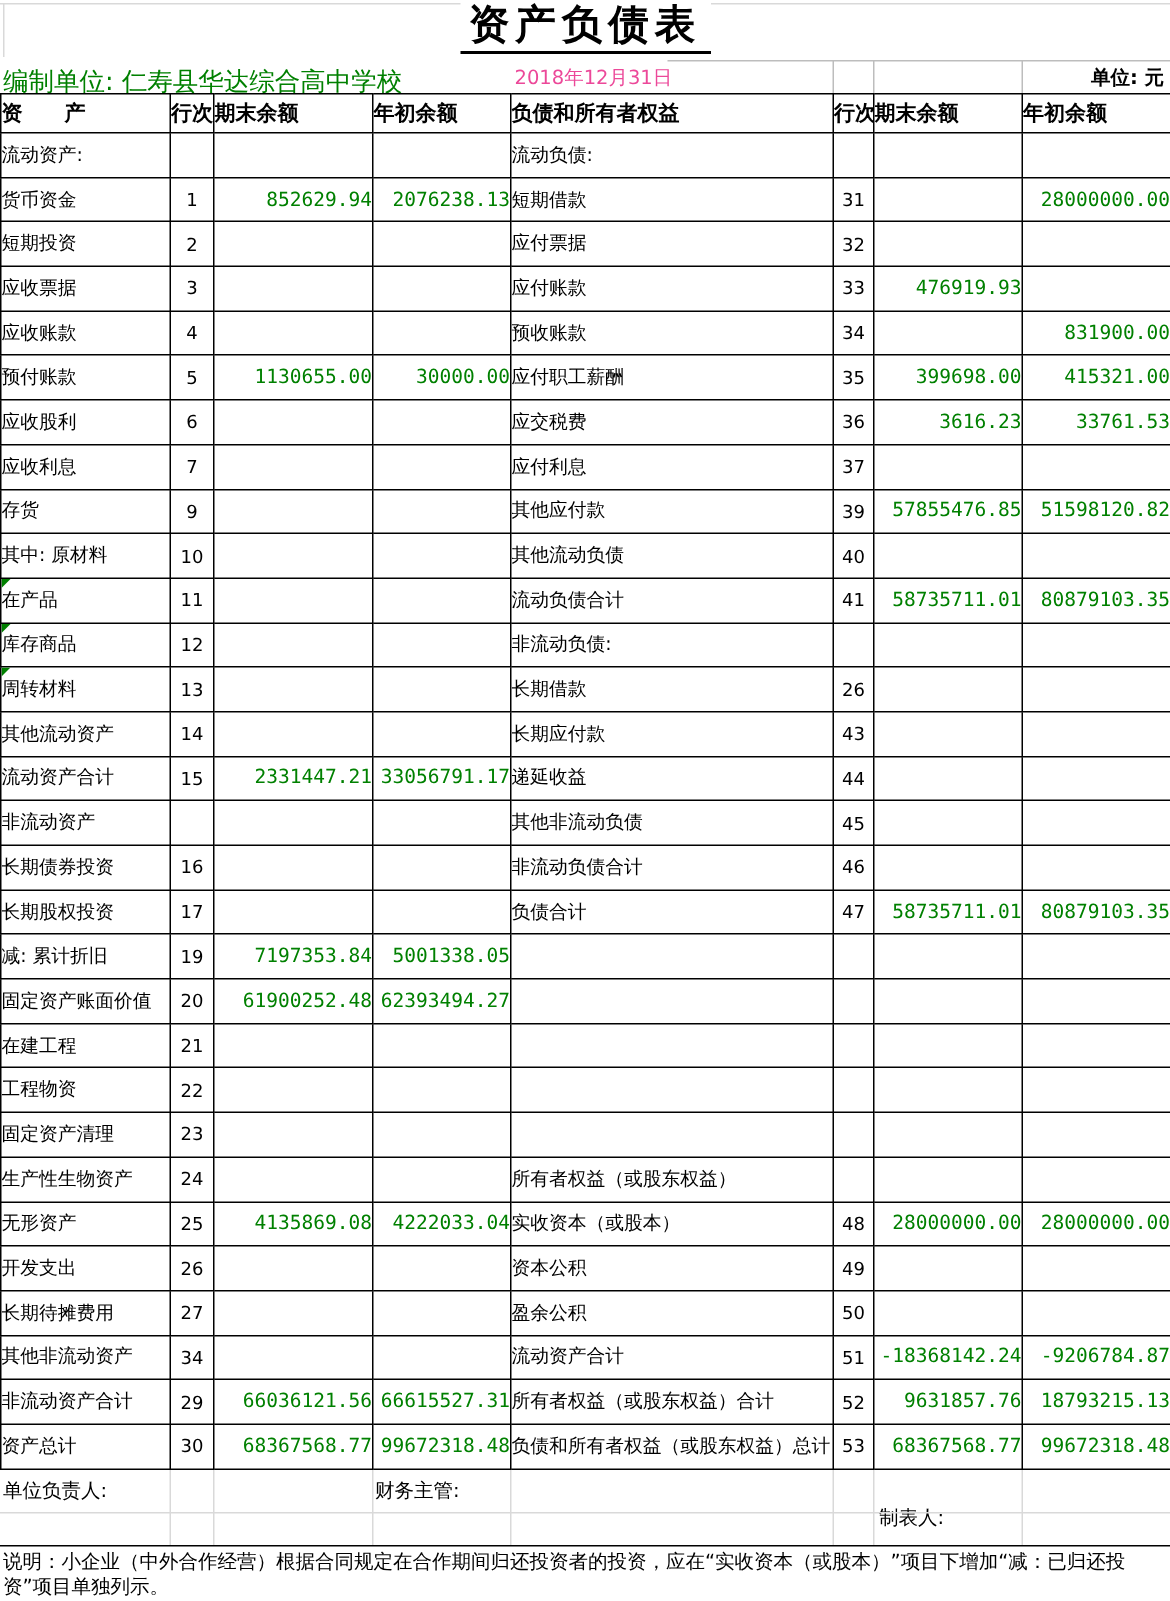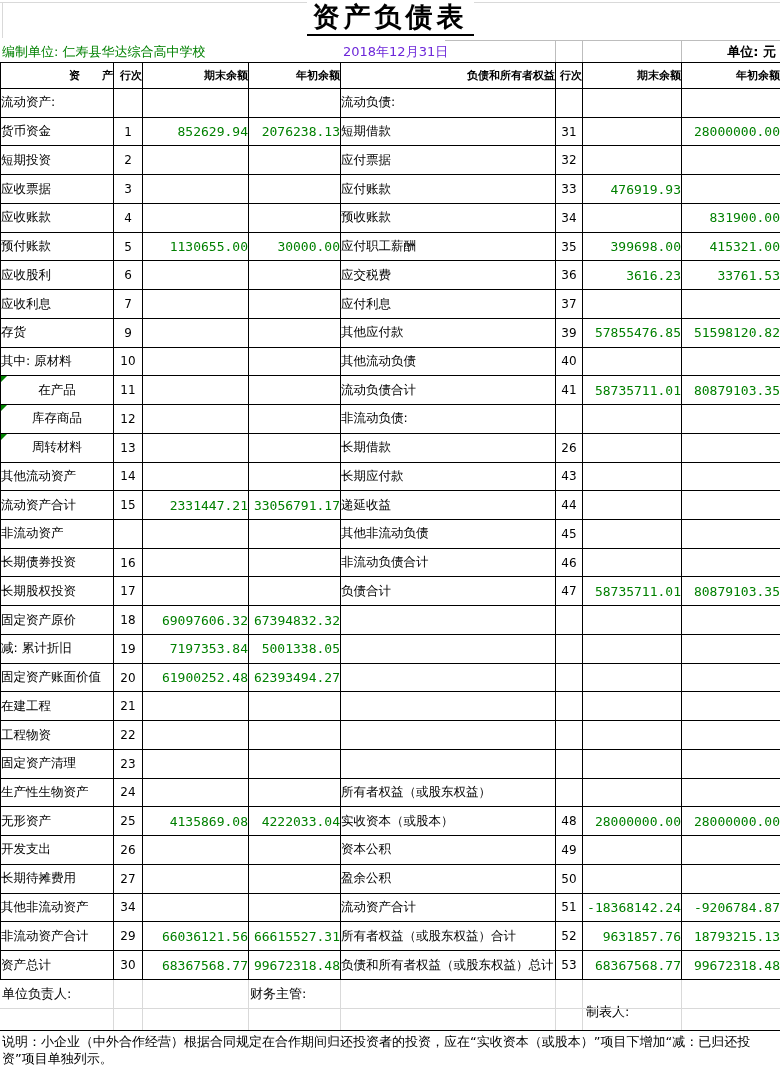--- a/index.html
+++ b/index.html
@@ -14,31 +14,31 @@
   
   .title-wrap { position:absolute; left:0; top:0; width:780px; text-align:center; }
   .title-text { display:inline-block; position:relative; background:#fff; padding:0 6px;
                 font-family:"DejaVu Serif","Liberation Serif",serif; font-size:27px; font-weight:bold;
                 letter-spacing:4px; line-height:34px; border-bottom:2px solid #000;text-align:center; }
 
   
   .info-hline { position:absolute; left:445px; top:40px; width:335px; height:1px; background:#bdbdbd; }
   .info-v     { position:absolute; top:40px; width:1px; height:22px; background:#bdbdbd; }
   .iv1 { left:555px; } .iv2 { left:582px; } .iv3 { left:681px; }
-  .prepared { position:absolute; left:2px;  top:43px; font-size:13px; color:#008000; white-space:nowrap; }
-  .rdate    { position:absolute; left:343px; top:43px; font-size:13px; color:#6d28d9; white-space:nowrap; }
+  .prepared { position:absolute; left:2px;  top:43px; font-size:17px; color:#008000; white-space:nowrap; }
+  .rdate    { position:absolute; left:343px; top:43px; font-size:13px; color:#ec4899; white-space:nowrap; }
   .unit     { position:absolute; right:4px; top:43px; font-size:13px; color:#000; white-space:nowrap;font-weight:bold; }
 
   
   table.main { position:absolute; left:0; top:62px; width:780px; height:918px;
                border-collapse:collapse; table-layout:fixed; }
   table.main th, table.main td { border:1px solid #000; padding:0; overflow:hidden; white-space:nowrap; }
-  table.main thead th { height:26px; font-size:11px; font-weight:bold; text-align:right; }
+  table.main thead th { height:26px; font-size:14px; font-weight:bold; text-align:left; }
   td.name { font-size:12.5px; text-align:left; padding-left:2px; }
-  td.ind  { padding-left:38px;text-align:center; }
+  td.ind  { padding-left:38px; }
   td.tri  { position:relative; }
   td.tri::before { content:""; position:absolute; left:0; top:0; width:0; height:0;
                    border-top:6px solid #008000; border-right:6px solid transparent; }
   td.line { font-size:12px; text-align:center; }
   td.num  { font-size:13px; font-family:"DejaVu Sans Mono","Liberation Mono",monospace;
             color:#008000; text-align:right; padding-right:7px; }
 
   
   .sig-row   { position:absolute; left:0; top:980px;  width:729px; height:28px; font-size:13px; }
   .empty-row { position:absolute; left:0; top:1008px; width:780px; height:22px; }
@@ -274,30 +274,20 @@
           <td class="name">长期股权投资</td>
           <td class="line">17</td>
           <td class="num"></td>
           <td class="num"></td>
           <td class="name">负债合计</td>
           <td class="line">47</td>
           <td class="num">58735711.01</td>
           <td class="num">80879103.35</td>
         </tr>
         <tr>
-          <td class="name">固定资产原价</td>
-          <td class="line">18</td>
-          <td class="num">69097606.32</td>
-          <td class="num">67394832.32</td>
-          <td class="name"></td>
-          <td class="line"></td>
-          <td class="num"></td>
-          <td class="num"></td>
-        </tr>
-        <tr>
           <td class="name">减: 累计折旧</td>
           <td class="line">19</td>
           <td class="num">7197353.84</td>
           <td class="num">5001338.05</td>
           <td class="name"></td>
           <td class="line"></td>
           <td class="num"></td>
           <td class="num"></td>
         </tr>
         <tr>

